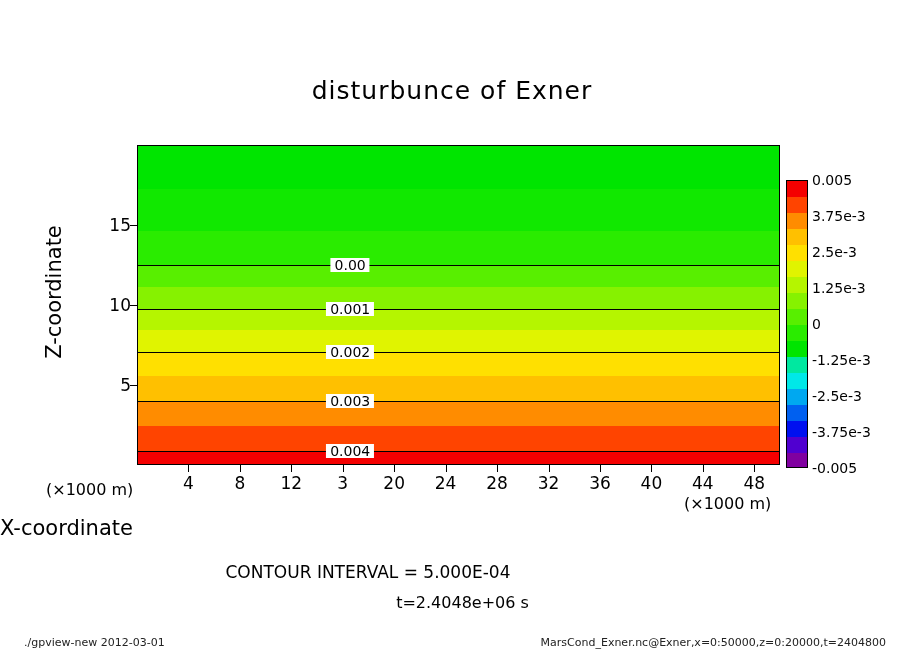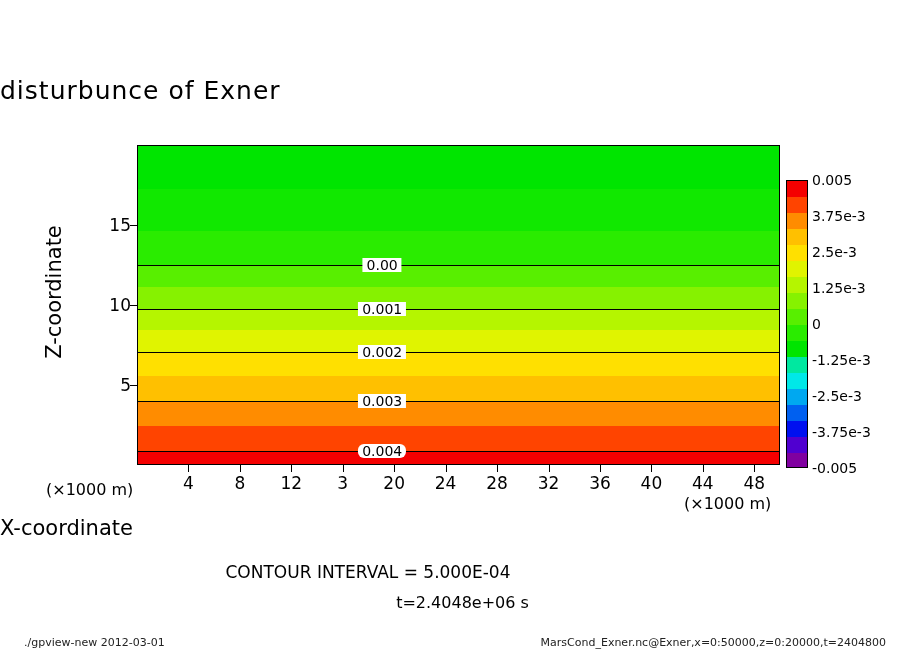--- a/index.html
+++ b/index.html
@@ -20,20 +20,21 @@
     left: 0; top: 0;
     width: 904px;
     height: 654px;
   }
   
   #chart-title {
     position: absolute;
     left: 0;
     top: 76px;
     width: 904px;
+    text-align: center;
     font-size: 25px;
     letter-spacing: 1px;
     white-space: nowrap;
   }
   
   #plot-area {
     position: absolute;
     left: 137px;
     top: 145px;
     width: 643px;
@@ -55,21 +56,20 @@
     border-top: 1.3px solid #000000;
   }
   .contour-label {
     position: absolute;
     font-size: 14px;
     background: #ffffff;
     padding: 0 4px;
     line-height: 14px;
     white-space: nowrap;
     transform: translate(-50%, -50%);
-    margin-left: 32px;
   }
   
   .tick-x {
     position: absolute;
     top: 0;
     width: 0;
     height: 7px;
     border-left: 1px solid #000000;
   }
   .tick-y {
@@ -224,21 +224,21 @@
       <div class="band" style="top: 304.8px; height: 15.2px; background: rgb(244, 0, 0);"></div>
       <div class="contour-line" style="top: 119.2px;"></div>
       <div class="contour-label" style="left: 212.19px; top: 119.2px;">0.00</div>
       <div class="contour-line" style="top: 163.2px;"></div>
       <div class="contour-label" style="left: 212.19px; top: 163.2px;">0.001</div>
       <div class="contour-line" style="top: 206.4px;"></div>
       <div class="contour-label" style="left: 212.19px; top: 206.4px;">0.002</div>
       <div class="contour-line" style="top: 255.2px;"></div>
       <div class="contour-label" style="left: 212.19px; top: 255.2px;">0.003</div>
       <div class="contour-line" style="top: 304.8px;"></div>
-      <div class="contour-label" style="left: 212.19px; top: 304.8px; border-radius: 6px;">0.004</div>
+      <div class="contour-label" style="left: 212.19px; top: 304.8px;">0.004</div>
     </div>
 
   <div id="x-axis-ticks">
       <div class="tick-x" style="left: 51.44px;"></div>
       <div class="xlabel" style="left: 51.44px;">4</div>
       <div class="tick-x" style="left: 102.88px;"></div>
       <div class="xlabel" style="left: 102.88px;">8</div>
       <div class="tick-x" style="left: 154.32px;"></div>
       <div class="xlabel" style="left: 154.32px;">12</div>
       <div class="tick-x" style="left: 205.76px;"></div>

